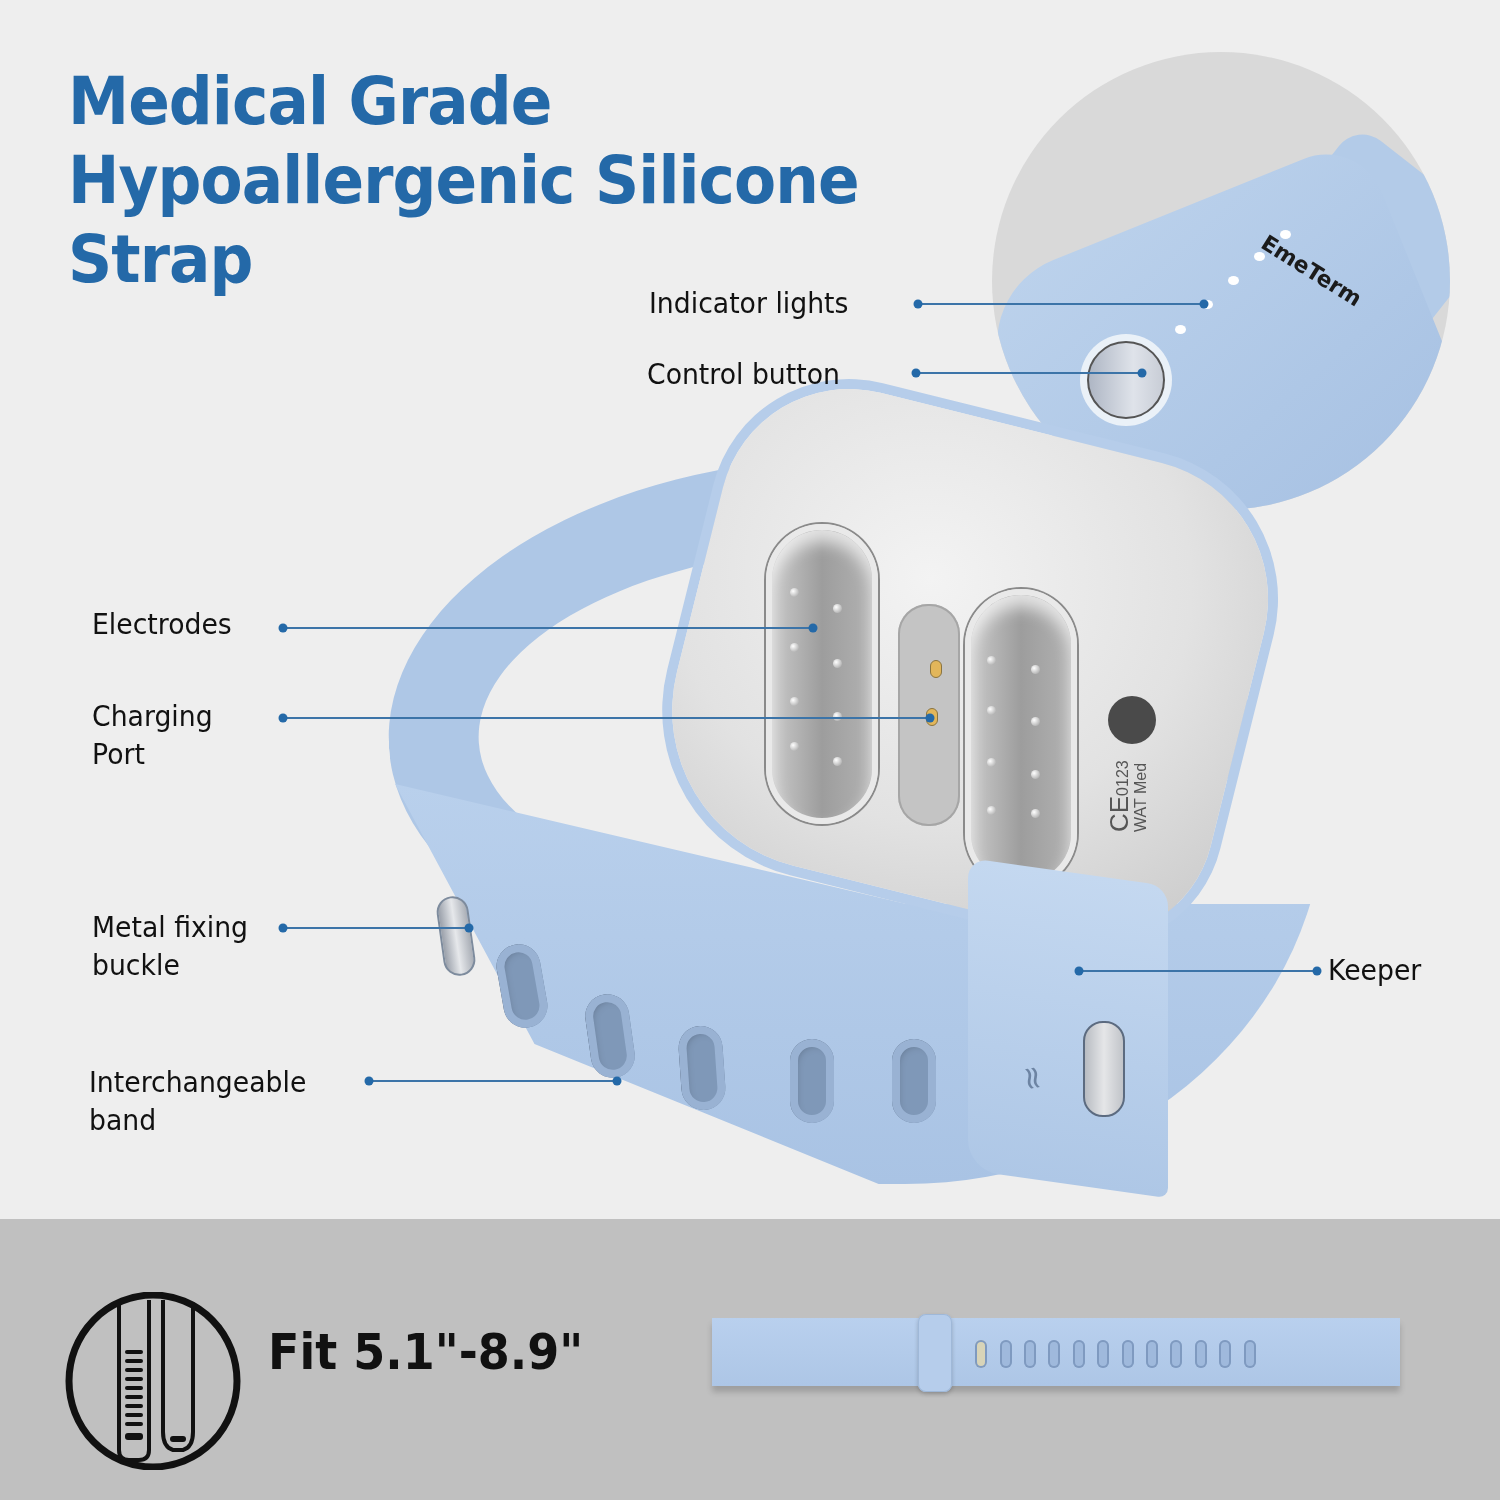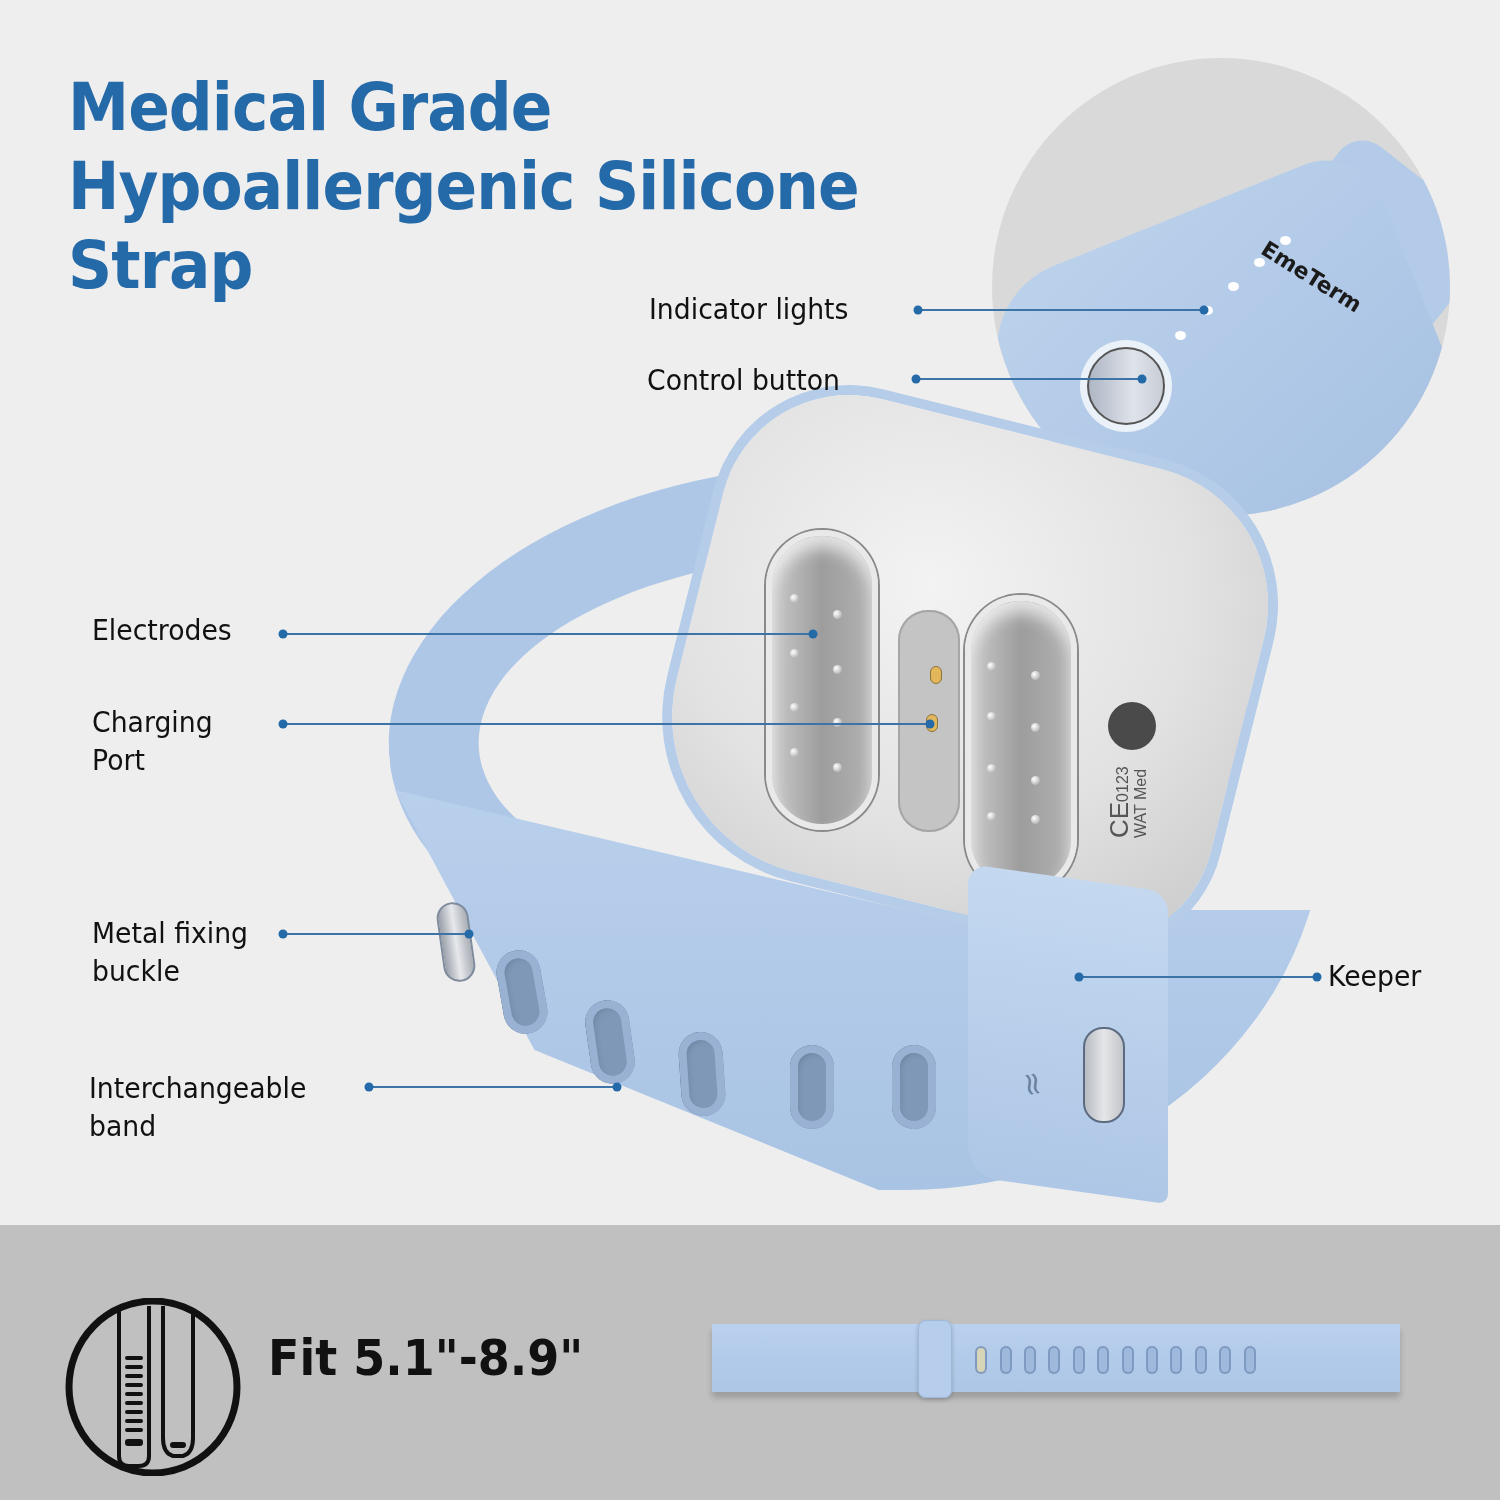--- a/index.html
+++ b/index.html
@@ -2,21 +2,21 @@
 <html><head>
   <meta charset="utf-8">
   <style>
     * { box-sizing: border-box; margin: 0; padding: 0; }
     html, body { width: 1500px; height: 1500px; overflow: hidden; }
     body {
       position: relative;
       background: #eeeeee;
       font-family: "DejaVu Sans", "Liberation Sans", sans-serif;
     }
-    .canvas { position: absolute; left: 0; top: 10px; width: 1500px; height: 1436px; }
+    .canvas { position: absolute; left: 0; top: 4px; width: 1500px; height: 1436px; }
 
     
     .headline {
       position: absolute; left: 68px; top: 58px;
       color: #2469a8;
       font-family: "DejaVu Sans", sans-serif;
       font-weight: bold;
       font-size: 66px;
       line-height: 79px;
       letter-spacing: -1px;

